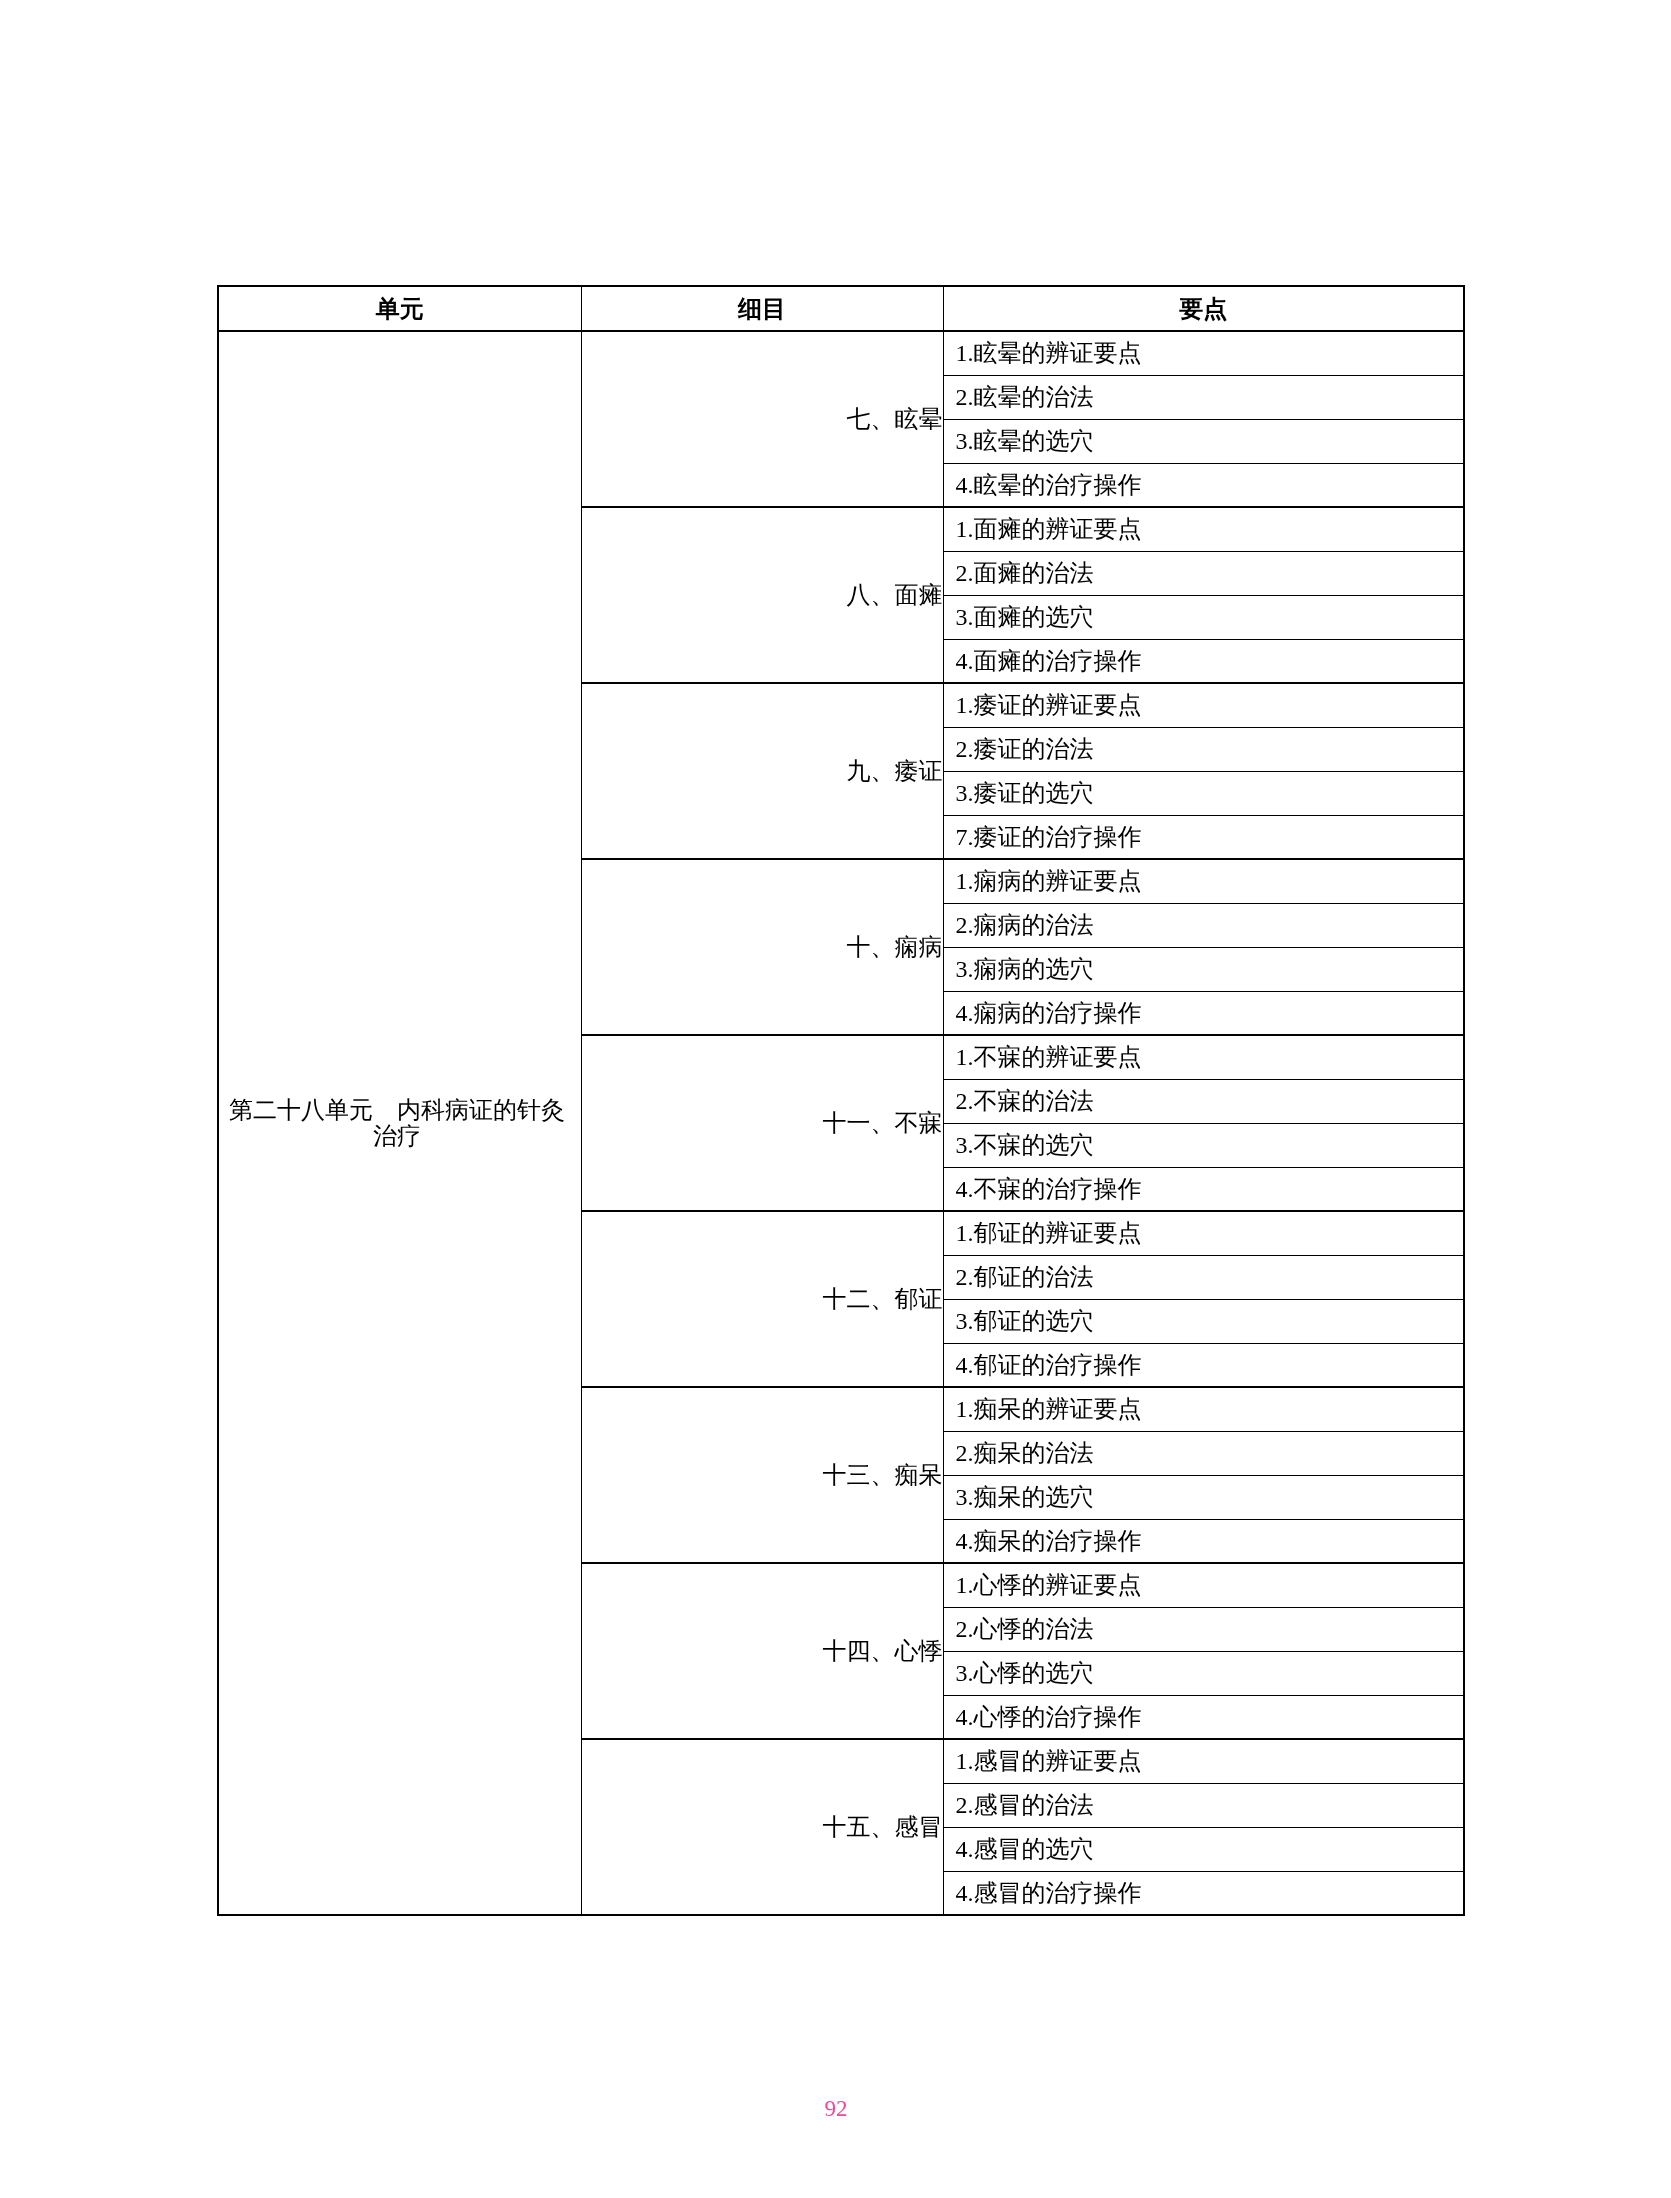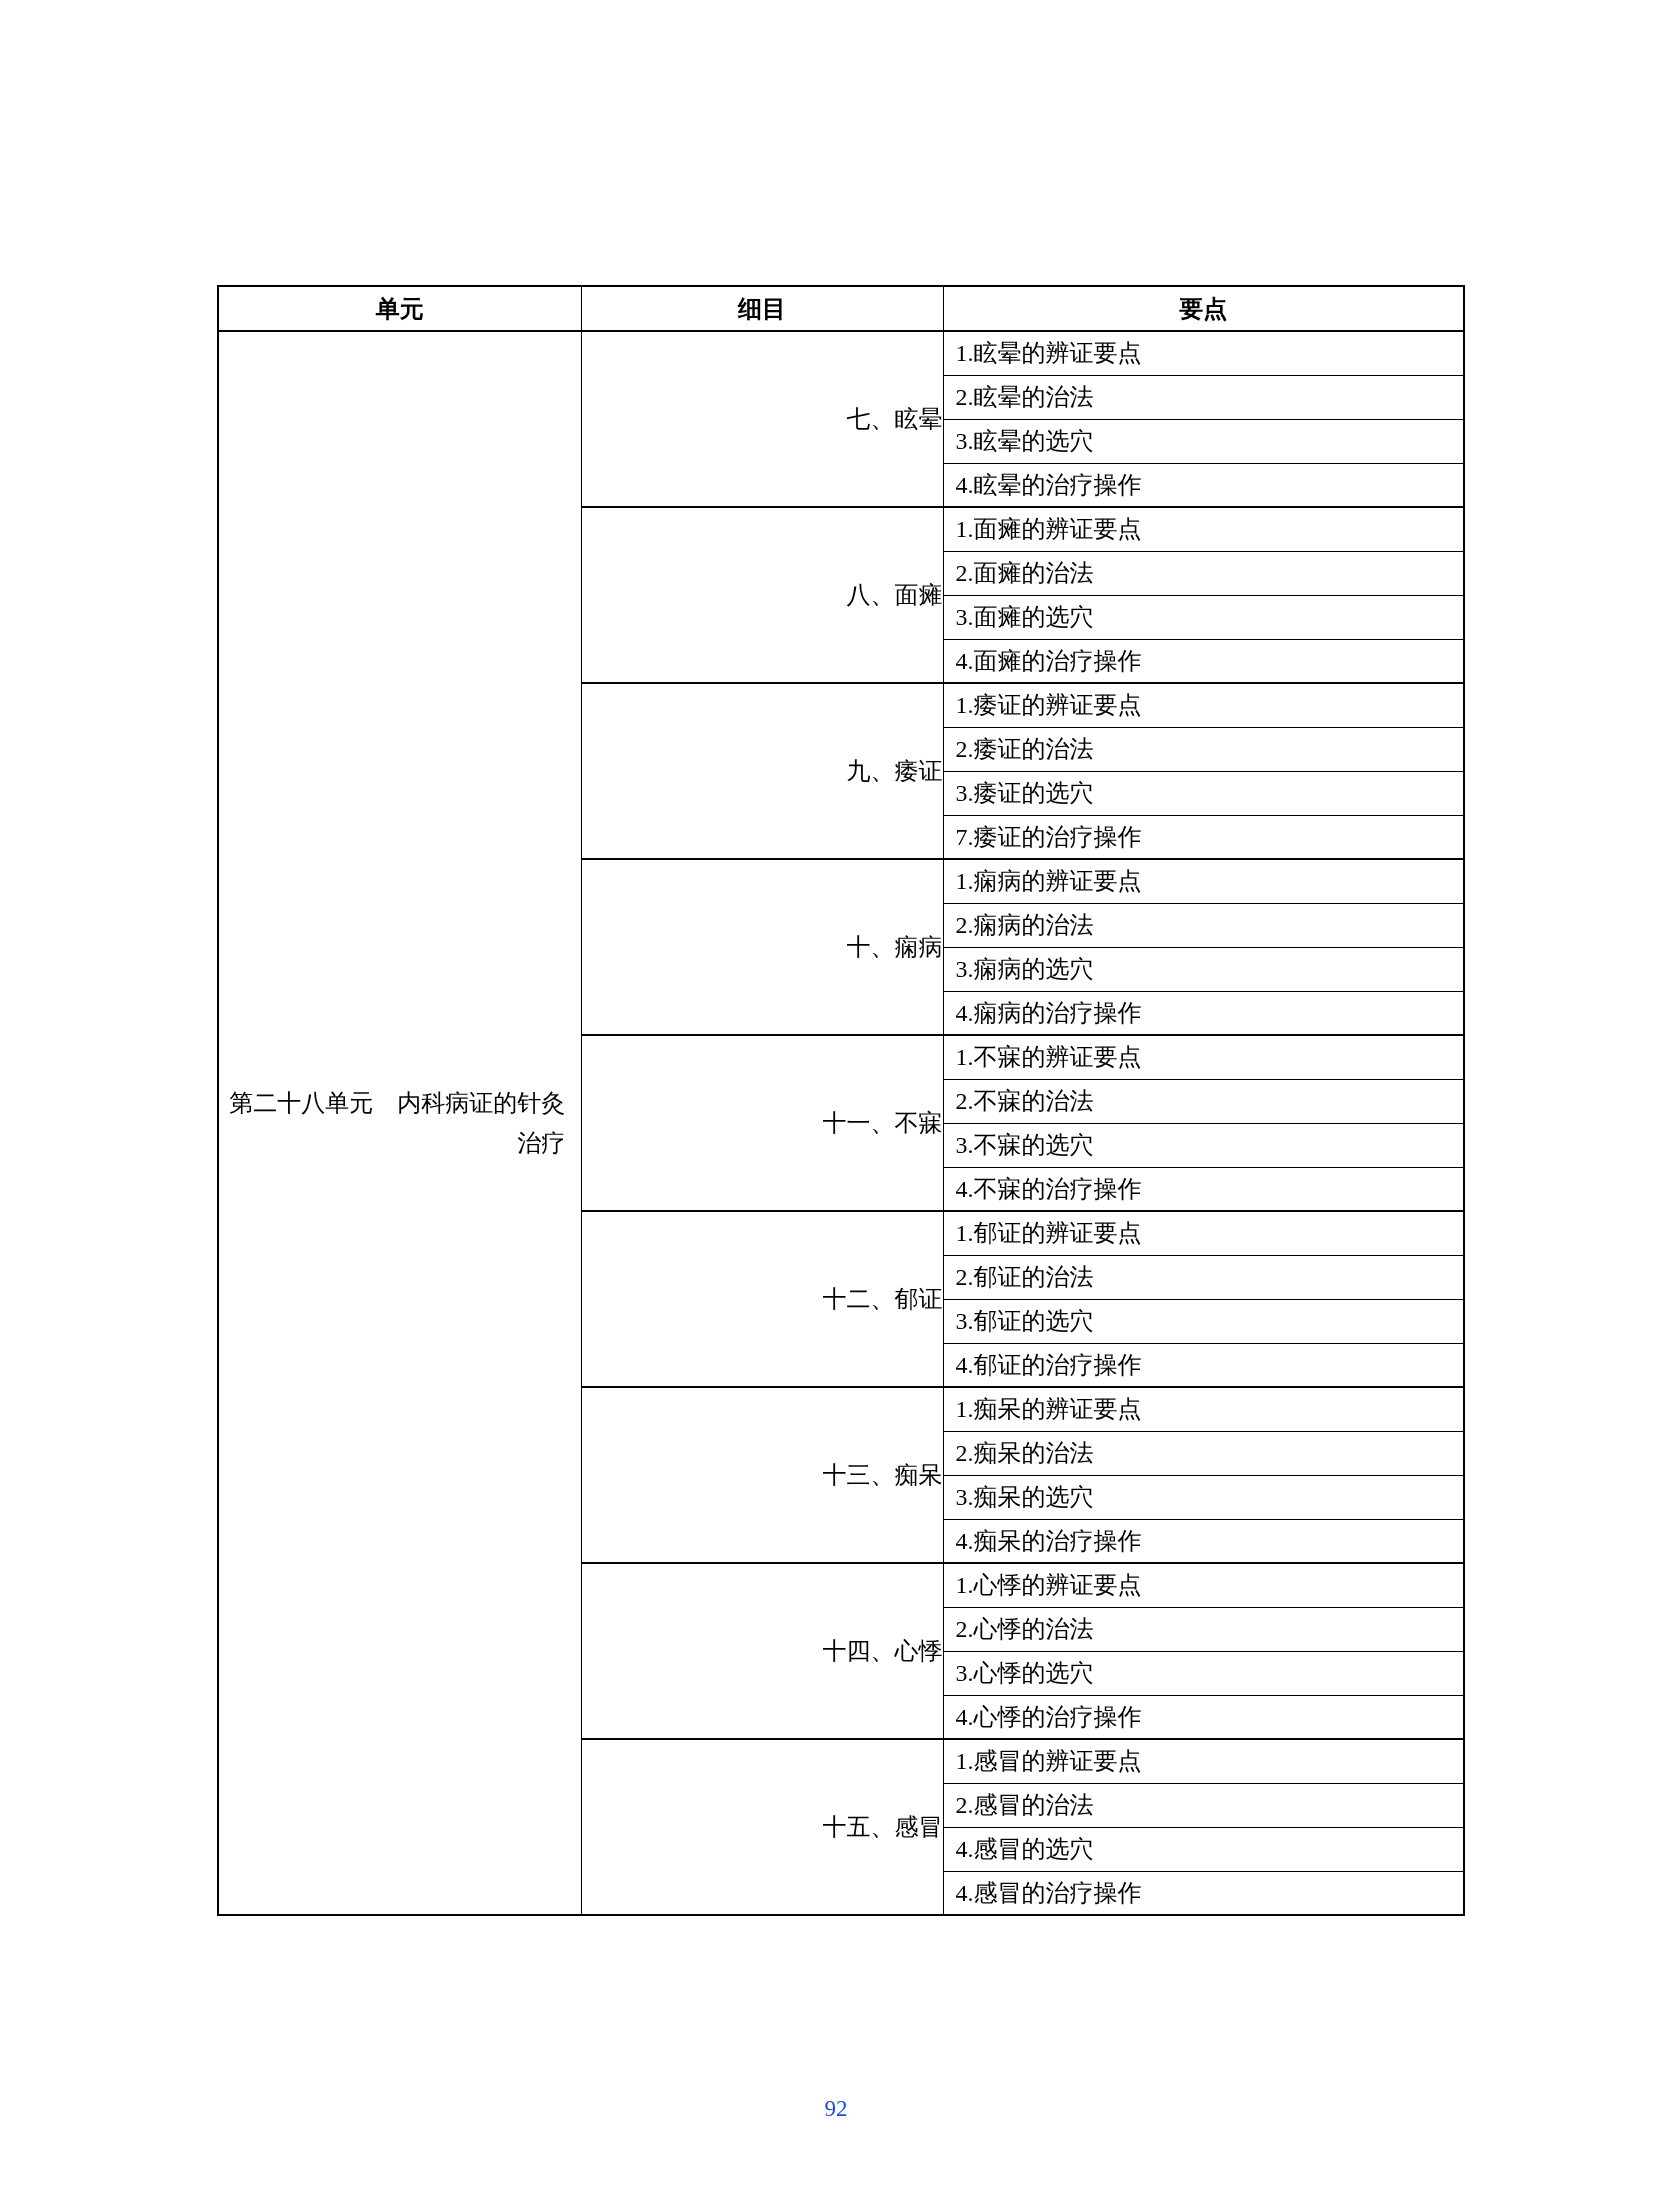--- a/index.html
+++ b/index.html
@@ -44,44 +44,44 @@
   thead tr { height: 45px; margin-top: 40px; }
   thead th {
     font-weight: bold;
     text-align: center;
     vertical-align: middle;
     border-bottom: 2.9px solid #000000;
   }
   tbody tr { height: 44px; }
   td.unit-cell {
     vertical-align: middle;
-    text-align: right;
+    text-align: center;
     padding: 0 15.3px 0 9.6px;
-    line-height: 40px;
+    line-height: 26px;
     margin-left: 34px;
   }
   td.sub-cell {
     vertical-align: middle;
     text-align: right;
     padding-left: 8.6px;
   }
   td.point-cell {
     vertical-align: middle;
     text-align: left;
     padding-left: 12px;
   }
   .section-top { border-top: 2.9px solid #000000; }
   .page-number {
     position: absolute;
     top: 2096px;
     left: 0;
     width: 1672px;
     text-align: center;
     font-size: 23px;
-    color: #1d4ed8;
+    color: #ec4899;
   }
 </style>
 </head>
 <body>
 
 <div class="page">
 
   <table class="syllabus">
     <colgroup>
       <col class="c1">

